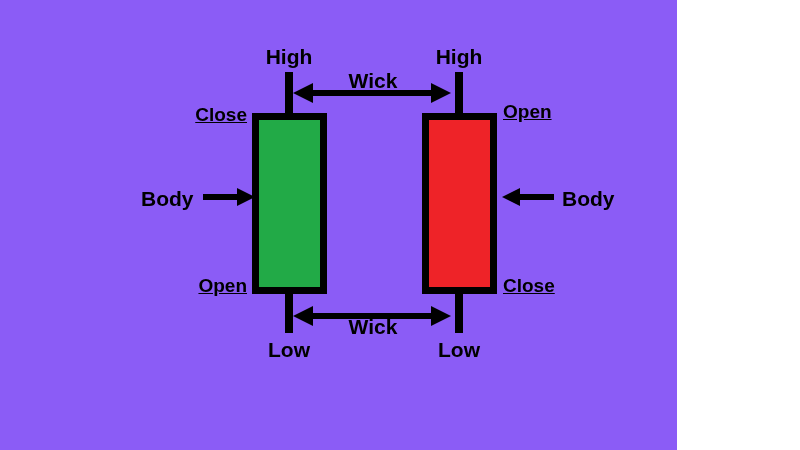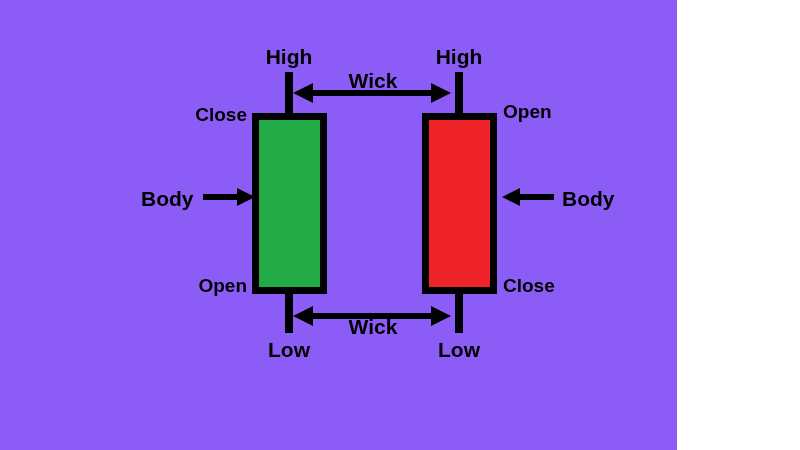--- a/index.html
+++ b/index.html
@@ -32,20 +32,21 @@
   }
   .lbl.center {
     transform: translateX(-50%);
     text-align: center;
   }
   .lbl.right-align {
     transform: translateX(-100%);
   }
   .lbl-sm {
     font-size: 19px;
+    text-decoration: underline;
   }
 
   
   .wick-stem {
     position: absolute;
     background: #000000;
     width: 8px;
     transform: translateX(-50%);
   }
   .candle-body {

